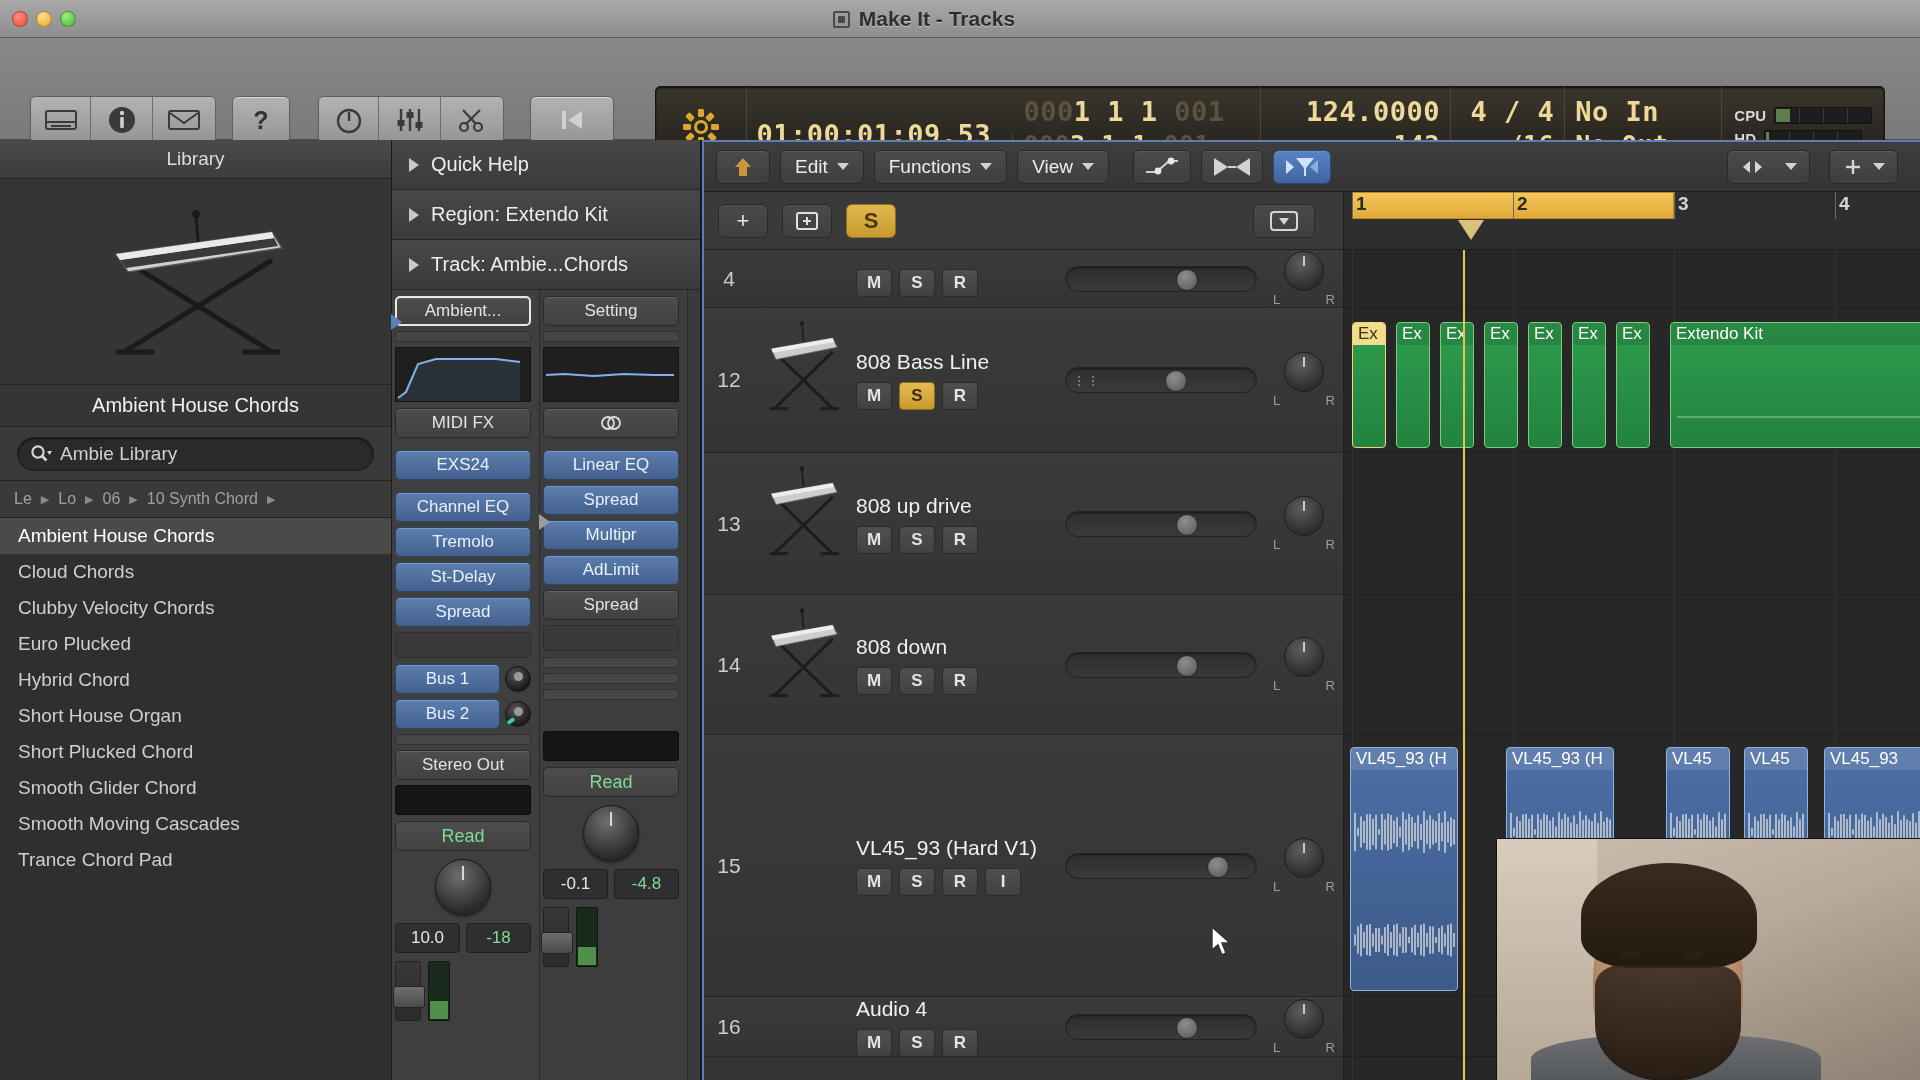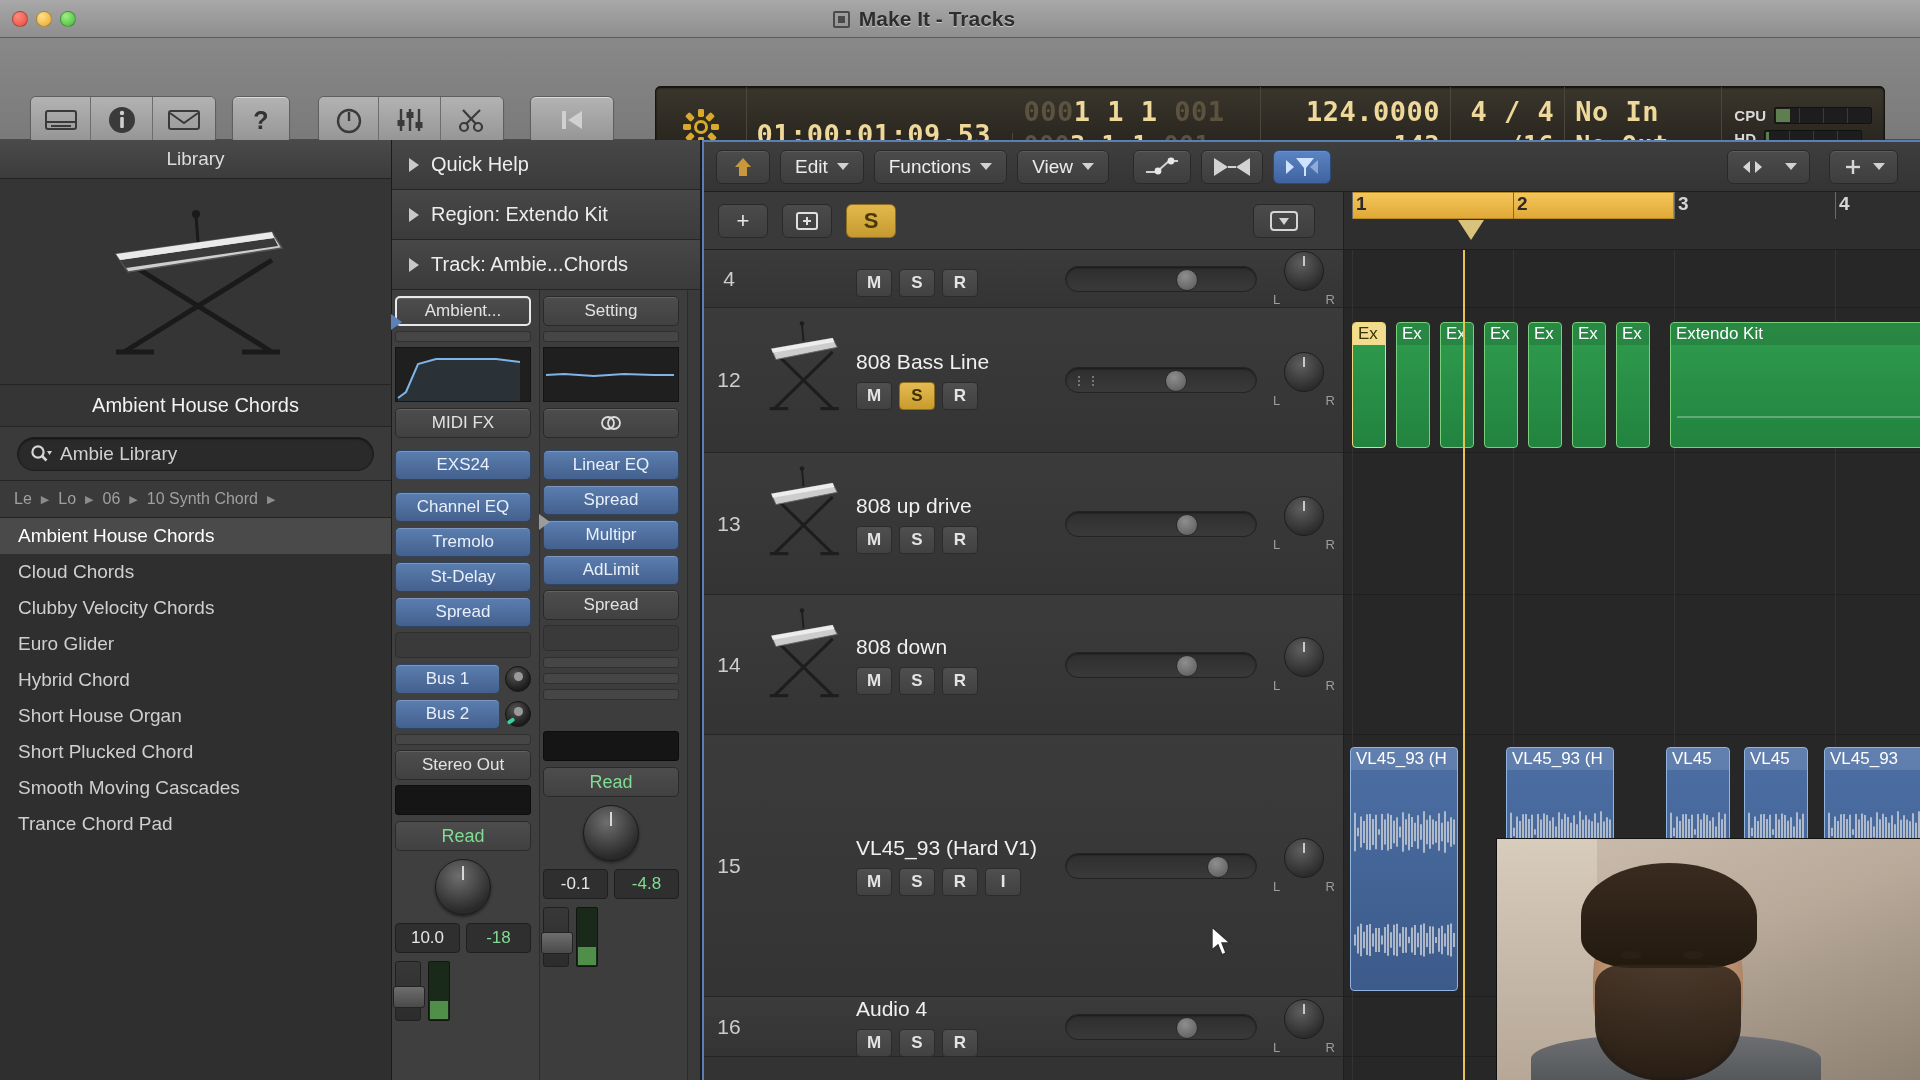--- a/index.html
+++ b/index.html
@@ -555,24 +555,25 @@
       <span class="arr">▶</span>
       <span>06</span>
       <span class="arr">▶</span>
       <span>10 Synth Chord</span>
       <span class="arr">▶</span>
     </div>
     <div class="lib-list" id="lib-list">
         <div class="lib-item sel">Ambient House Chords</div>
         <div class="lib-item">Cloud Chords</div>
         <div class="lib-item">Clubby Velocity Chords</div>
-        <div class="lib-item">Euro Glider</div>
+        <div class="lib-item">Euro Plucked</div>
         <div class="lib-item">Hybrid Chord</div>
         <div class="lib-item">Short House Organ</div>
         <div class="lib-item">Short Plucked Chord</div>
+        <div class="lib-item">Smooth Glider Chord</div>
         <div class="lib-item">Smooth Moving Cascades</div>
         <div class="lib-item">Trance Chord Pad</div>
       </div>
   </div>
 
   <div class="inspector">
     <div class="insp-row">
       <span class="tri"></span>
       <span>Quick Help</span>
     </div>

